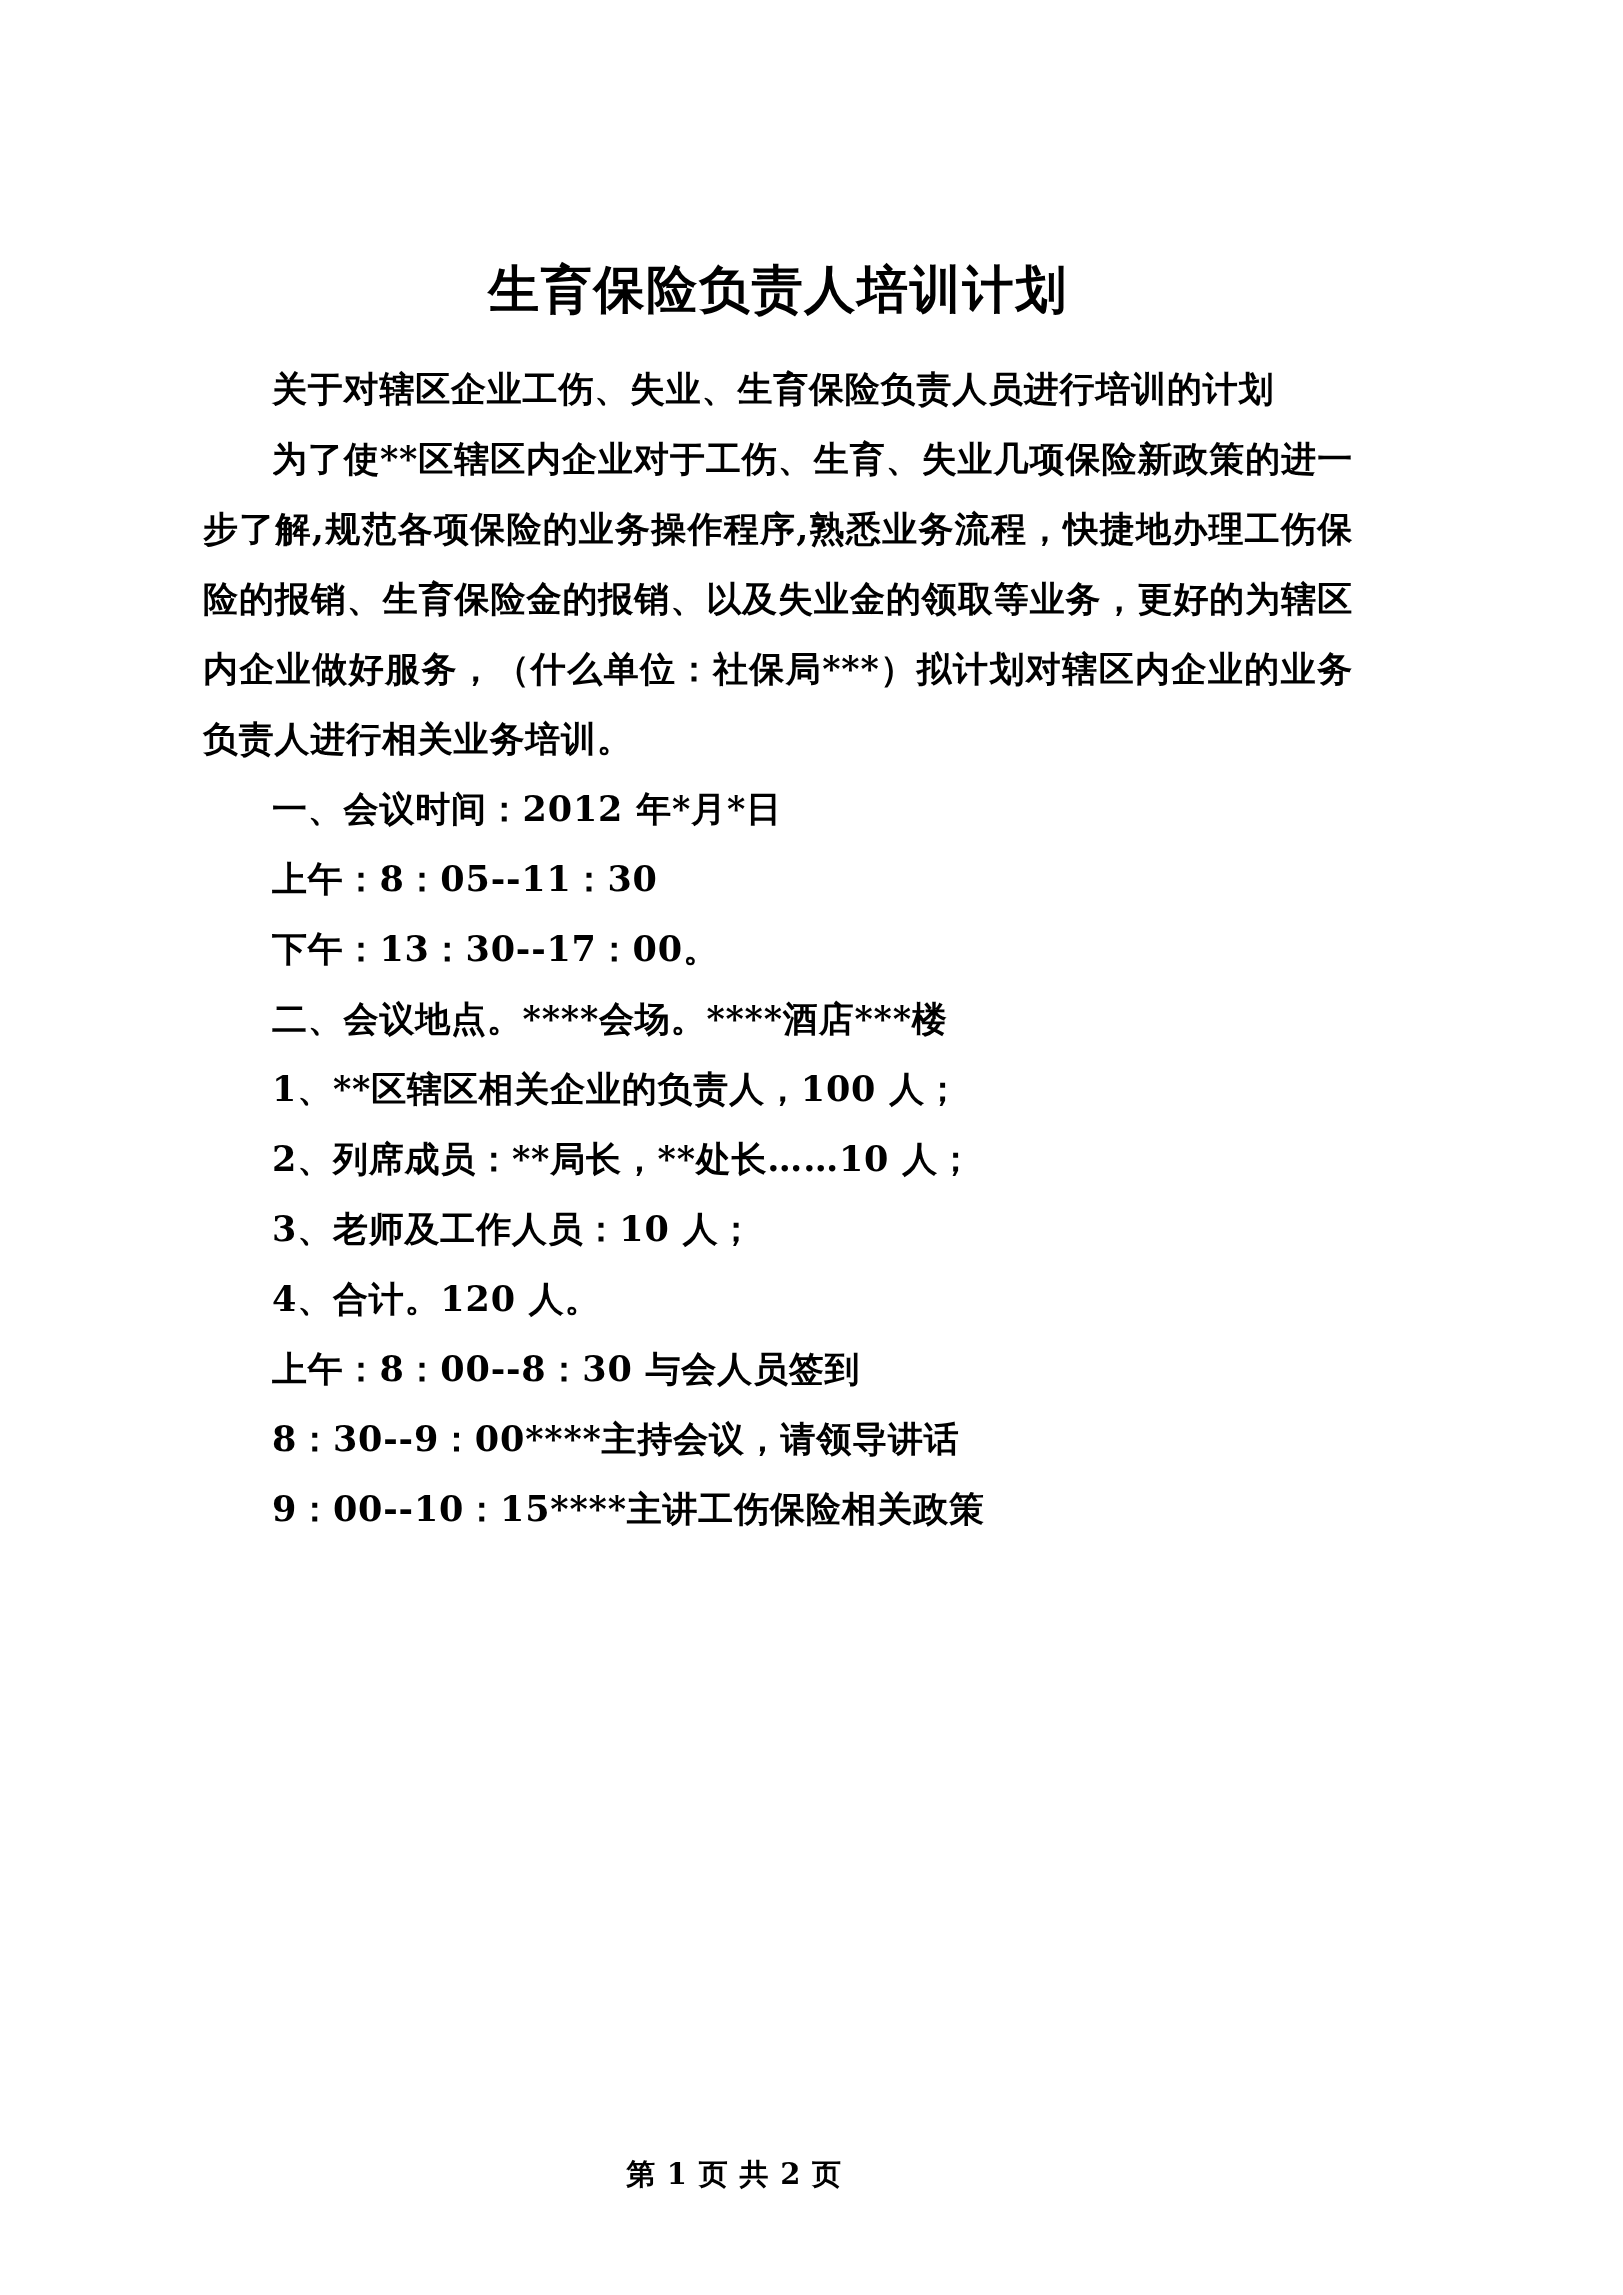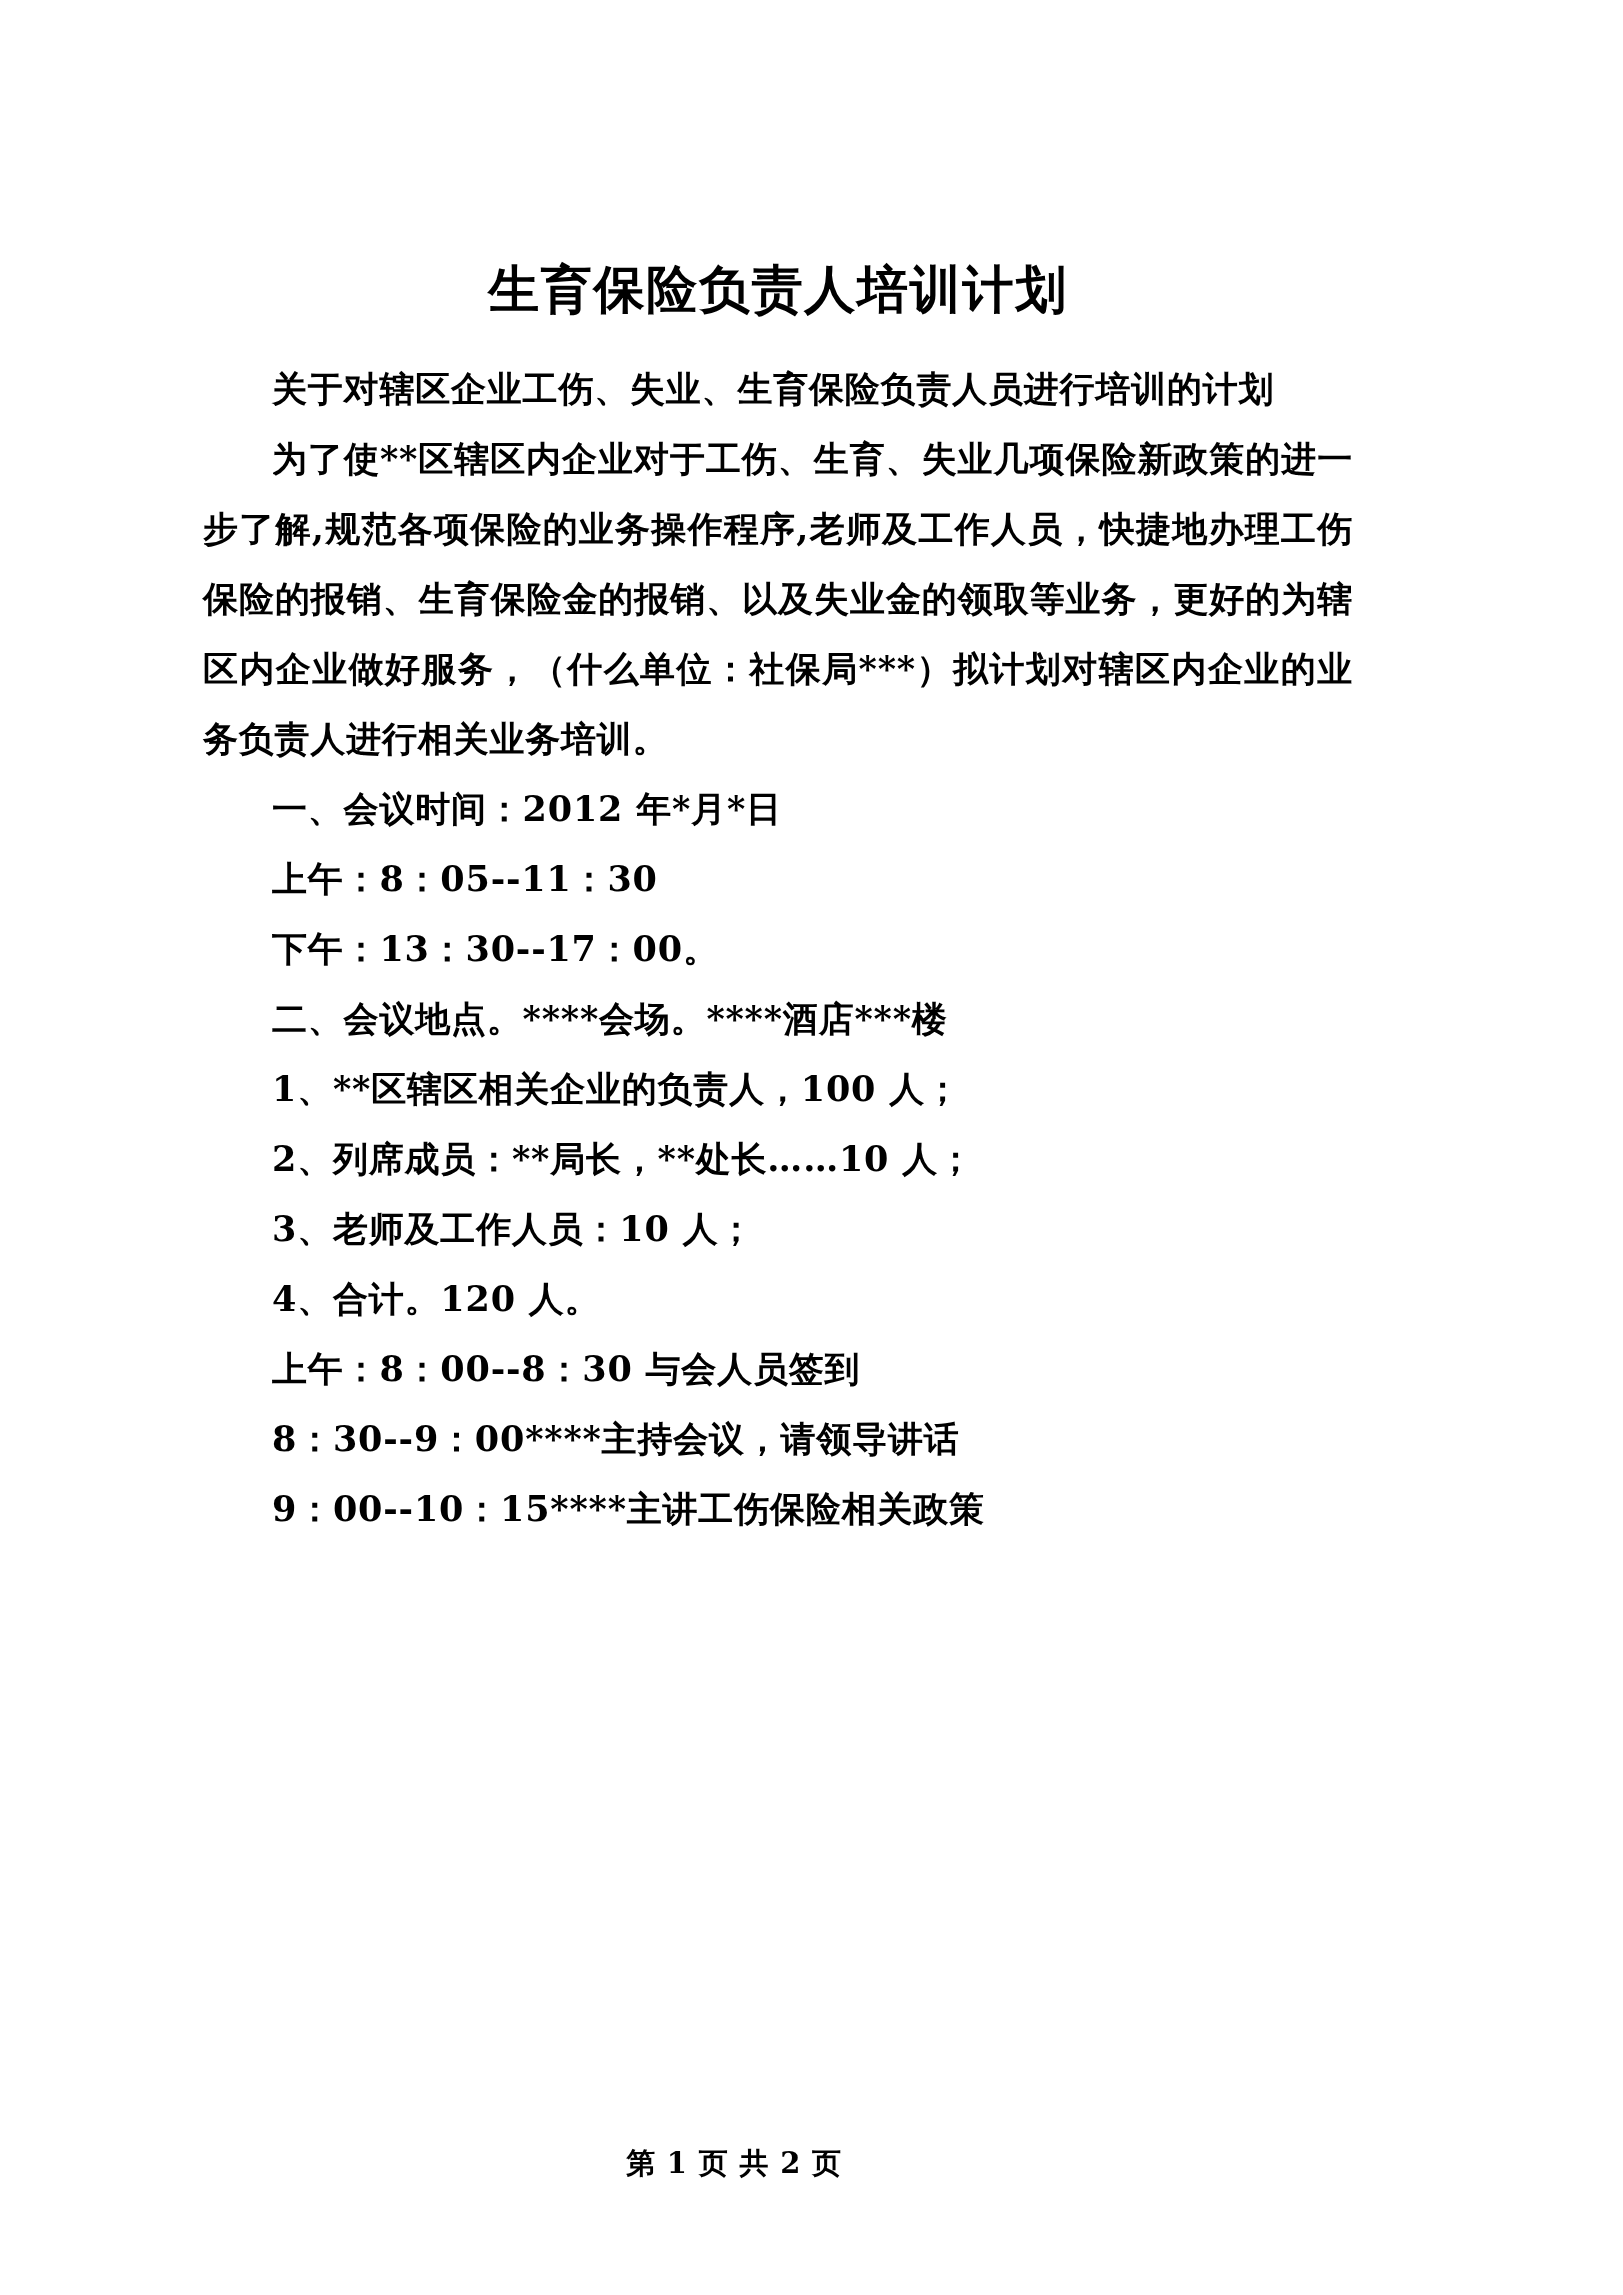--- a/index.html
+++ b/index.html
@@ -46,38 +46,38 @@
     text-indent: 69px;
   }
   .indent-line {
     margin: 0;
     text-indent: 69px;
   }
   .footer {
     position: absolute;
     left: 0;
     right: 0;
-    bottom: 111px;
+    bottom: 100px;
     text-align: center;
     font-size: 29px;
     font-weight: bold;
     font-family: "DejaVu Serif", serif;
     letter-spacing: 0.8px;
   }
 </style>
 </head>
 <body>
 
 <div class="page">
 
   <h1 class="doc-title">生育保险负责人培训计划</h1>
 
   <div class="body-text">
     <p class="para">关于对辖区企业工伤、失业、生育保险负责人员进行培训的计划</p>
-    <p class="para">为了使**区辖区内企业对于工伤、生育、失业几项保险新政策的进一步了解,规范各项保险的业务操作程序,老师及工作人员，快捷地办理工伤保险的报销、生育保险金的报销、以及失业金的领取等业务，更好的为辖区内企业做好服务，（什么单位：社保局***）拟计划对辖区内企业的业务负责人进行相关业务培训。</p>
+    <p class="para">为了使**区辖区内企业对于工伤、生育、失业几项保险新政策的进一步了解,规范各项保险的业务操作程序,熟悉业务流程，快捷地办理工伤保险的报销、生育保险金的报销、以及失业金的领取等业务，更好的为辖区内企业做好服务，（什么单位：社保局***）拟计划对辖区内企业的业务负责人进行相关业务培训。</p>
 
     <p class="indent-line">一、会议时间：2012 年*月*日</p>
     <p class="indent-line">上午：8：05--11：30</p>
     <p class="indent-line">下午：13：30--17：00。</p>
     <p class="indent-line">二、会议地点。****会场。****酒店***楼</p>
     <p class="indent-line">1、**区辖区相关企业的负责人，100 人；</p>
     <p class="indent-line">2、列席成员：**局长，**处长……10 人；</p>
     <p class="indent-line">3、老师及工作人员：10 人；</p>
     <p class="indent-line">4、合计。120 人。</p>
     <p class="indent-line">上午：8：00--8：30 与会人员签到</p>

